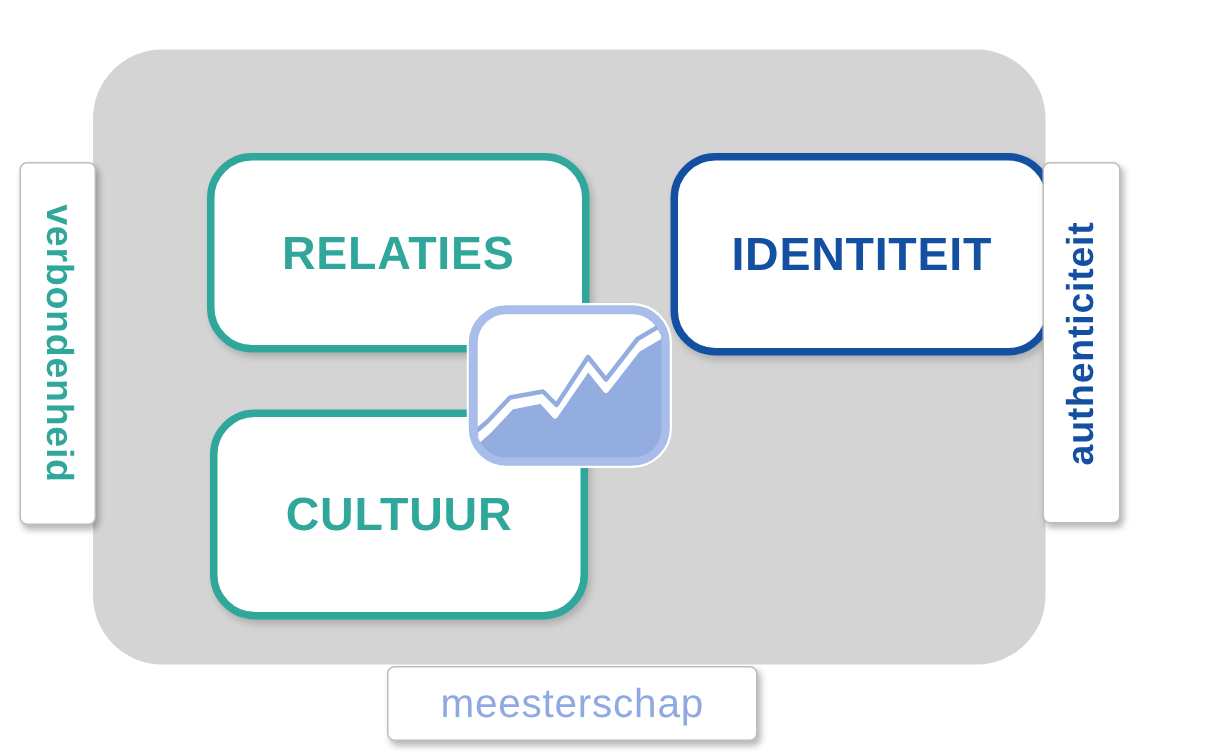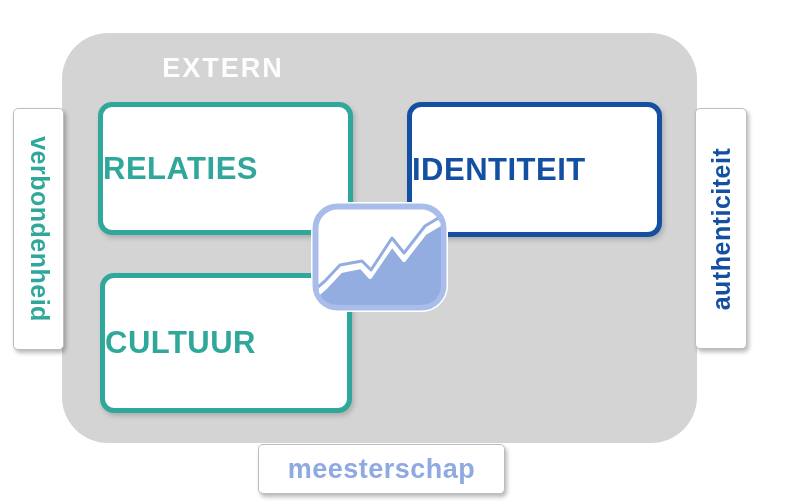--- a/index.html
+++ b/index.html
@@ -11,24 +11,24 @@
     position:absolute;left:62px;top:33px;width:635px;height:410px;
     background:#d4d4d4;border-radius:46px;
   }
   .col-header{
     position:absolute;top:53px;width:220px;text-align:center;
     color:rgba(255,255,255,0.95);font-weight:bold;font-size:27px;letter-spacing:2px;
   }
   .col-header.extern{left:113px;}
   .col-header.intern{left:417px;}
   .qbox{
-    position:absolute;background:#ffffff;border-radius:14px;
-    display:flex;align-items:center;justify-content:flex-start;
+    position:absolute;background:#ffffff;border-radius:30px;
+    display:flex;align-items:center;justify-content:center;
     box-shadow:2px 3px 5px rgba(0,0,0,0.18);
-    font-weight:bold;font-size:31px;letter-spacing:0.5px;
+    font-weight:bold;font-size:31px;letter-spacing:0.5px;margin-left:40px;
   }
   .qbox.teal{border:5px solid #2fa79b;color:#2fa79b;}
   .qbox.blue{border:5px solid #1450a2;color:#1450a2;}
   .qbox.relaties{left:98px;top:102px;width:245px;height:123px;}
   .qbox.identiteit{left:407px;top:102px;width:245px;height:125px;}
   .qbox.cultuur{left:100px;top:273px;width:242px;height:130px;}
   .qbox.missie{left:403px;top:275px;width:245px;height:128px;}
   .tab{
     position:absolute;background:#ffffff;border:1.5px solid #bdbdbd;border-radius:5px;
     box-shadow:2px 3px 4px rgba(0,0,0,0.28);
@@ -38,34 +38,33 @@
   .tab-bottom{
     left:258px;top:444px;width:245px;height:48px;
     display:flex;align-items:center;justify-content:center;
   }
   .vtext{
     position:absolute;left:50%;top:50%;white-space:nowrap;
     font-weight:bold;font-size:25px;letter-spacing:0.5px;
   }
   .vtext.down{transform:translate(-50%,-50%) rotate(90deg);color:#2fa79b;}
   .vtext.up{transform:translate(-50%,-50%) rotate(-90deg);color:#1450a2;}
-  .tab-bottom span{color:#8fa9e2;font-weight:bold;font-size:27px;letter-spacing:0.5px;}
+  .tab-bottom span{color:#8fa9e2;font-weight:normal;font-size:27px;letter-spacing:0.5px;}
   .center-icon{
     position:absolute;left:311px;top:202px;width:137px;height:110px;z-index:5;
   }
   .center-icon svg{display:block;}
 </style>
 </head>
 <body>
 
 <div class="canvas">
 
   <div class="panel"></div>
 
-  <div class="col-header extern">EXTERN</div>
 
   <div class="qbox teal relaties">
     <span>RELATIES</span>
   </div>
   <div class="qbox blue identiteit">
     <span>IDENTITEIT</span>
   </div>
   <div class="qbox teal cultuur">
     <span>CULTUUR</span>
   </div>

